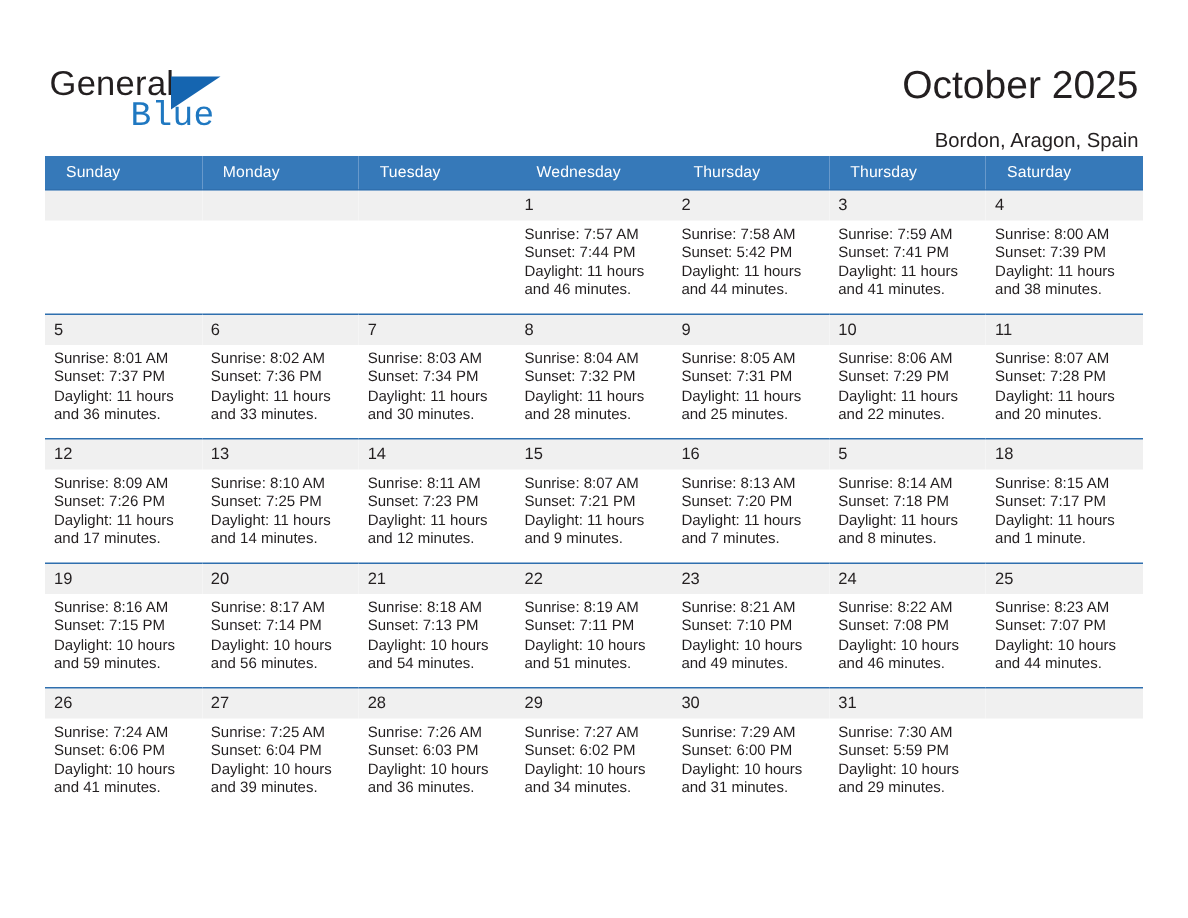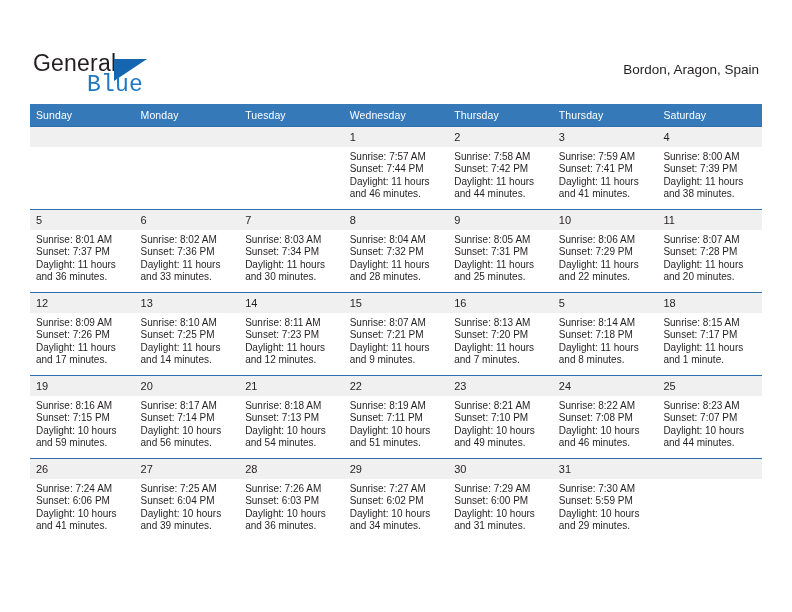--- a/index.html
+++ b/index.html
@@ -18,21 +18,21 @@
     position: relative;
     width: 792px;
     height: 612px;
     box-sizing: border-box;
   }
 
   
   .top {
     position: absolute;
     left: 0;
-    top: 16px;
+    top: 8px;
     width: 792px;
     height: 74px;
   }
   .logo {
     position: absolute;
     left: 33px;
     top: 34px;
     width: 180px;
     height: 48px;
   }
@@ -93,21 +93,21 @@
     width: 732px;
     border-collapse: collapse;
     table-layout: fixed;
   }
   .calendar th {
     background: #3679b9;
     color: #ffffff;
     font-size: 10.5px;
     font-weight: normal;
     text-align: left;
-    padding: 5px 0 5px 6px;
+    padding: 5px 0 5px 14px;
     height: 11px;
     letter-spacing: 0.1px;
   }
   .calendar td {
     vertical-align: top;
     padding: 0;
     border-top: 1.3px solid #2f6fae;
     background: #ffffff;
     height: 82px;
   }
@@ -136,20 +136,21 @@
 
   <div class="top">
 
     <div class="logo">
       <span class="logo-general">General</span>
       <span class="logo-triangle"></span>
       <span class="logo-blue">Blue</span>
     </div>
 
     <div class="title-block">
+      <div class="cal-title">October 2025</div>
       <div class="cal-subtitle">Bordon, Aragon, Spain</div>
     </div>
 
   </div>
 
   <table class="calendar">
     <thead>
       <tr id="weekday-row">
           <th>Sunday</th>
           <th>Monday</th>
@@ -195,21 +196,21 @@
               <div>Sunrise: 7:57 AM</div>
               <div>Sunset: 7:44 PM</div>
               <div>Daylight: 11 hours</div>
               <div>and 46 minutes.</div>
             </div>
           </td>
           <td>
             <div class="daynum">2</div>
             <div class="cell-body">
               <div>Sunrise: 7:58 AM</div>
-              <div>Sunset: 7:42 PM</div>
+              <div>Sunset: 5:42 PM</div>
               <div>Daylight: 11 hours</div>
               <div>and 44 minutes.</div>
             </div>
           </td>
           <td>
             <div class="daynum">3</div>
             <div class="cell-body">
               <div>Sunrise: 7:59 AM</div>
               <div>Sunset: 7:41 PM</div>
               <div>Daylight: 11 hours</div>

